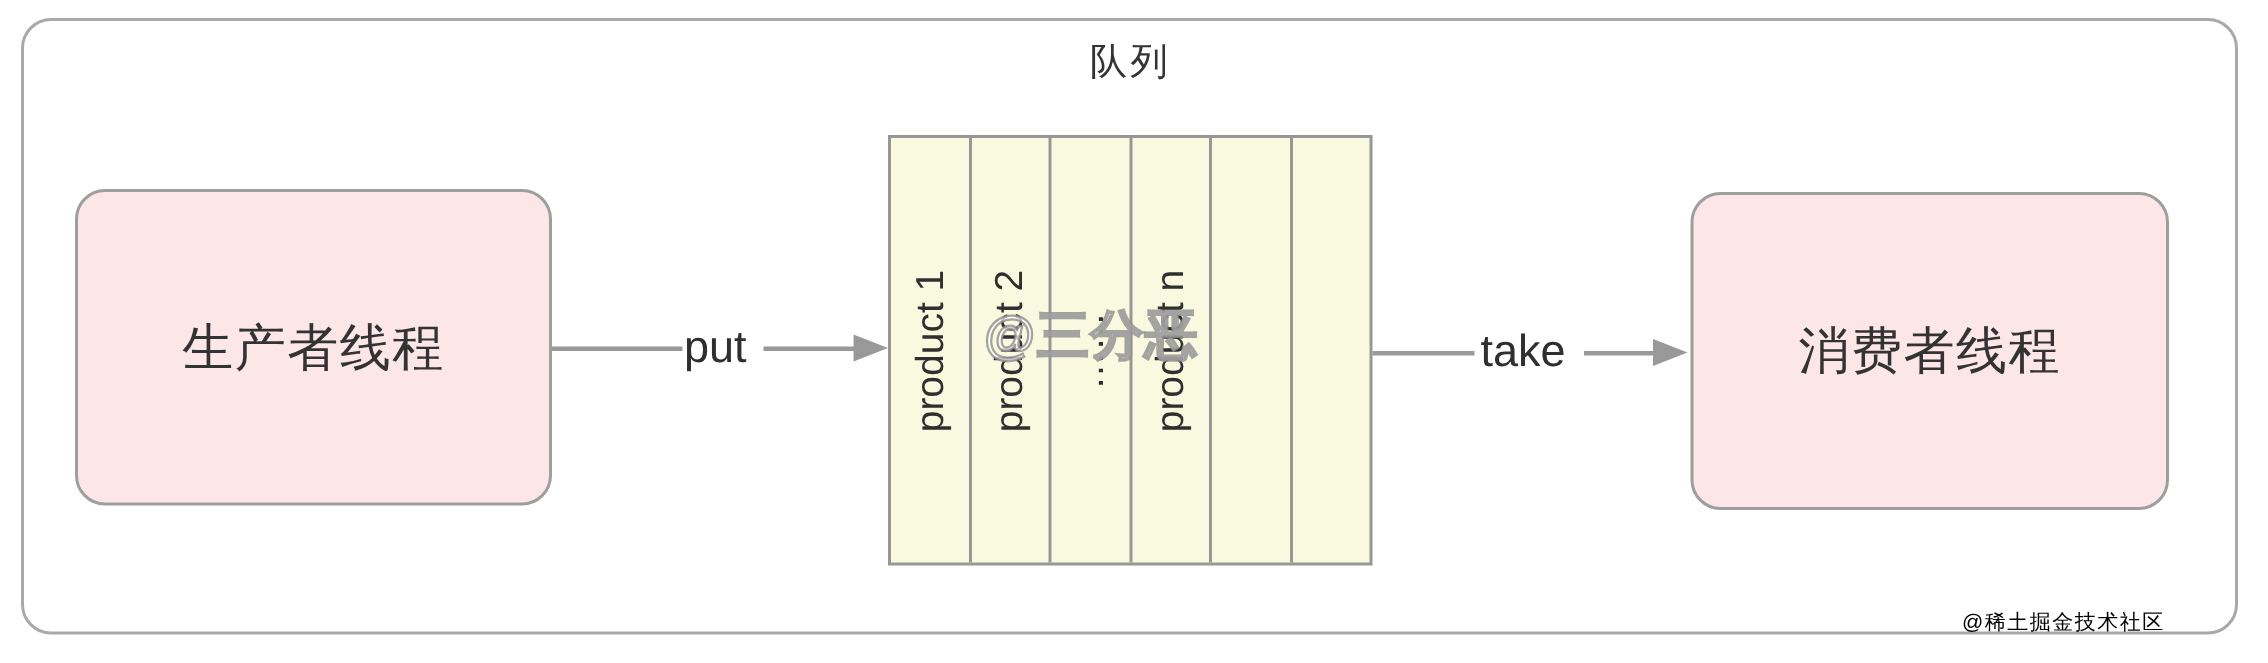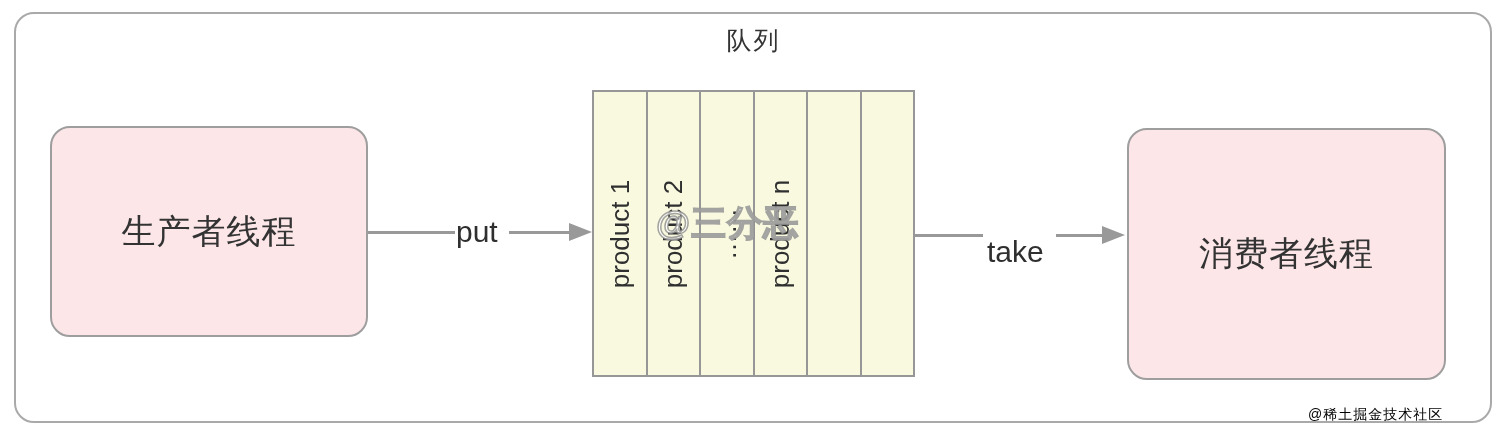--- a/index.html
+++ b/index.html
@@ -31,21 +31,21 @@
   
   .thread-box {
     background: #fce6e8;
     border: 2.5px solid #9e9e9e;
     border-radius: 20px;
     display: flex; align-items: center; justify-content: center;
     font-size: 34px; color: #333;
     letter-spacing: 1px;
   }
   .producer-box { left: 50px; top: 126px; width: 318px; height: 211px; }
-  .consumer-box { left: 1127px; top: 128px; width: 319px; height: 252px; }
+  .consumer-box { left: 1127px; top: 128px; width: 319px; height: 212px; }
 
   
   .queue-table {
     left: 592px; top: 90px; width: 323px; height: 287px;
     display: flex;
     border: 2.5px solid #979797;
     background: #f9f9e0;
   }
   .queue-cell {
     flex: 1 1 0;
@@ -70,21 +70,21 @@
     width: 0; height: 0;
     border-top: 9px solid transparent;
     border-bottom: 9px solid transparent;
     border-left: 23px solid #999999;
   }
   .put-line-1  { left: 368px;  top: 231px; width: 87px; }
   .put-label   { left: 456px;  top: 215px; }
   .put-line-2  { left: 509px;  top: 231px; width: 62px; }
   .put-arrow   { left: 569px;  top: 223px; }
   .take-line-1 { left: 915px;  top: 234px; width: 68px; }
-  .take-label  { left: 987px;  top: 218px; margin-top: 17px; }
+  .take-label  { left: 987px;  top: 218px; }
   .take-line-2 { left: 1056px; top: 234px; width: 48px; }
   .take-arrow  { left: 1102px; top: 226px; }
 
   
   .watermark-center {
     left: 656px; top: 200px;
     font-size: 35px; font-weight: bold;
     color: rgba(255,255,255,0.72);
     -webkit-text-stroke: 1.5px rgba(140,140,140,0.8);
     letter-spacing: 1px;

